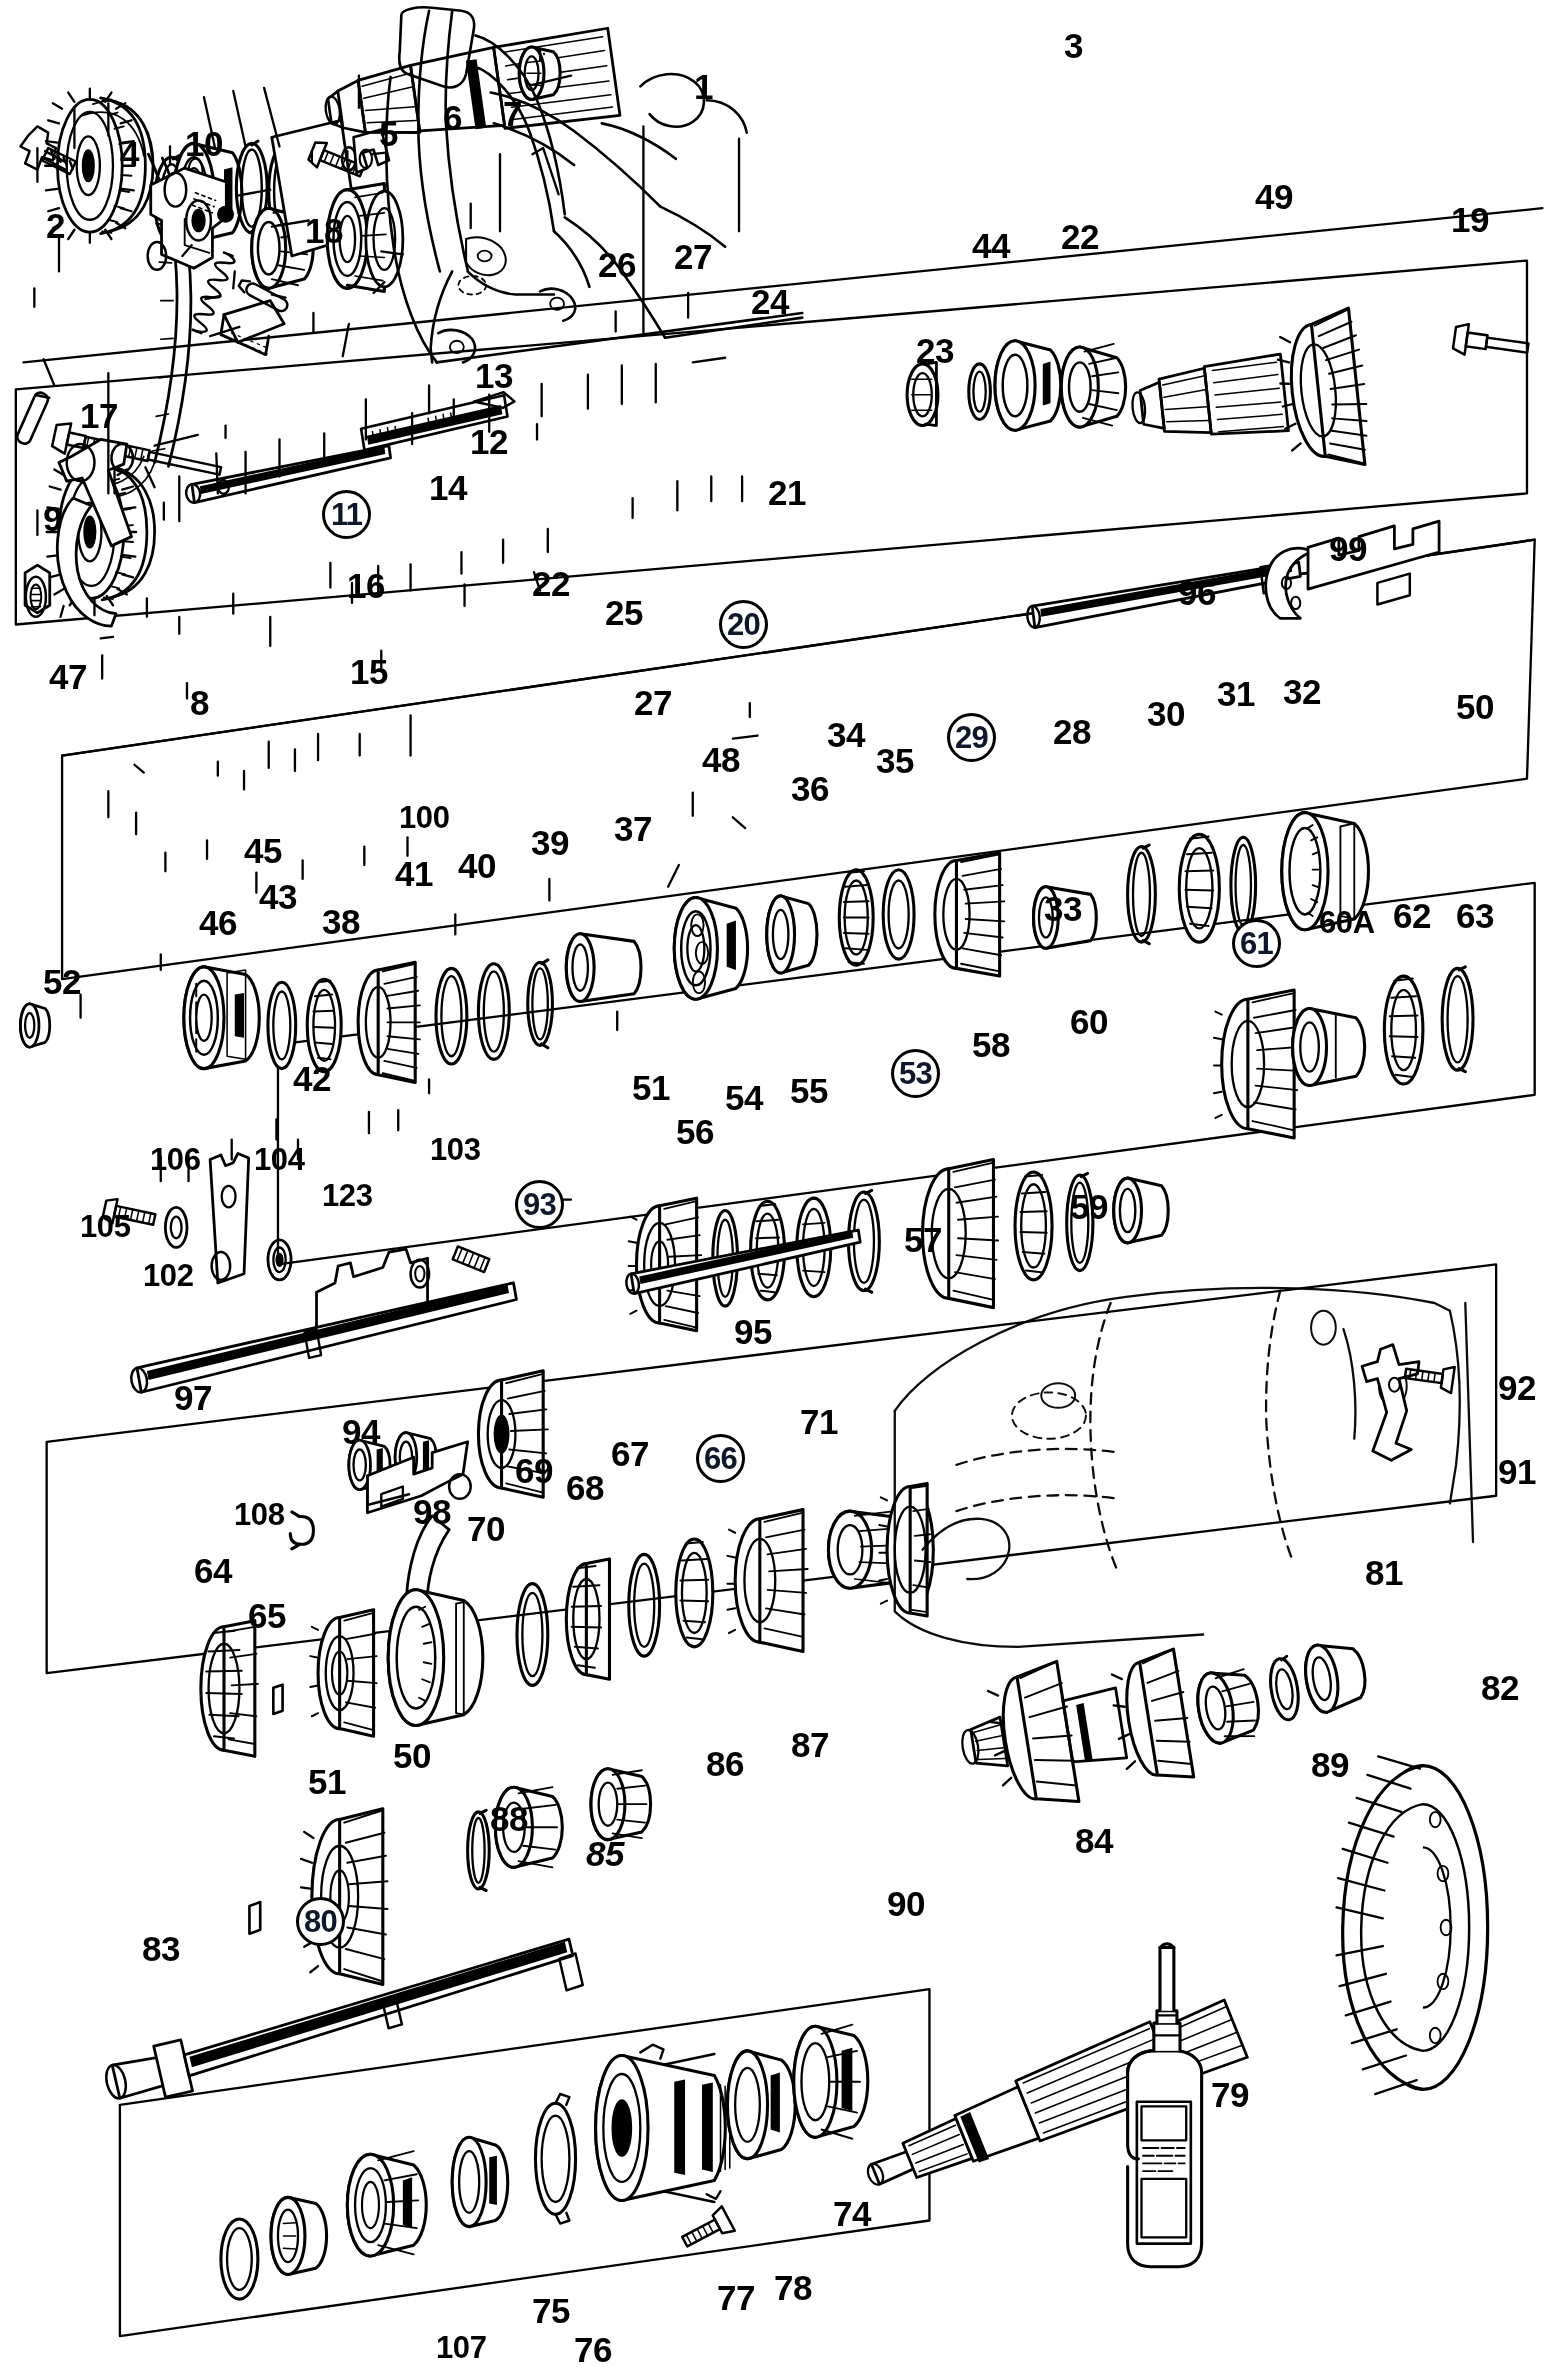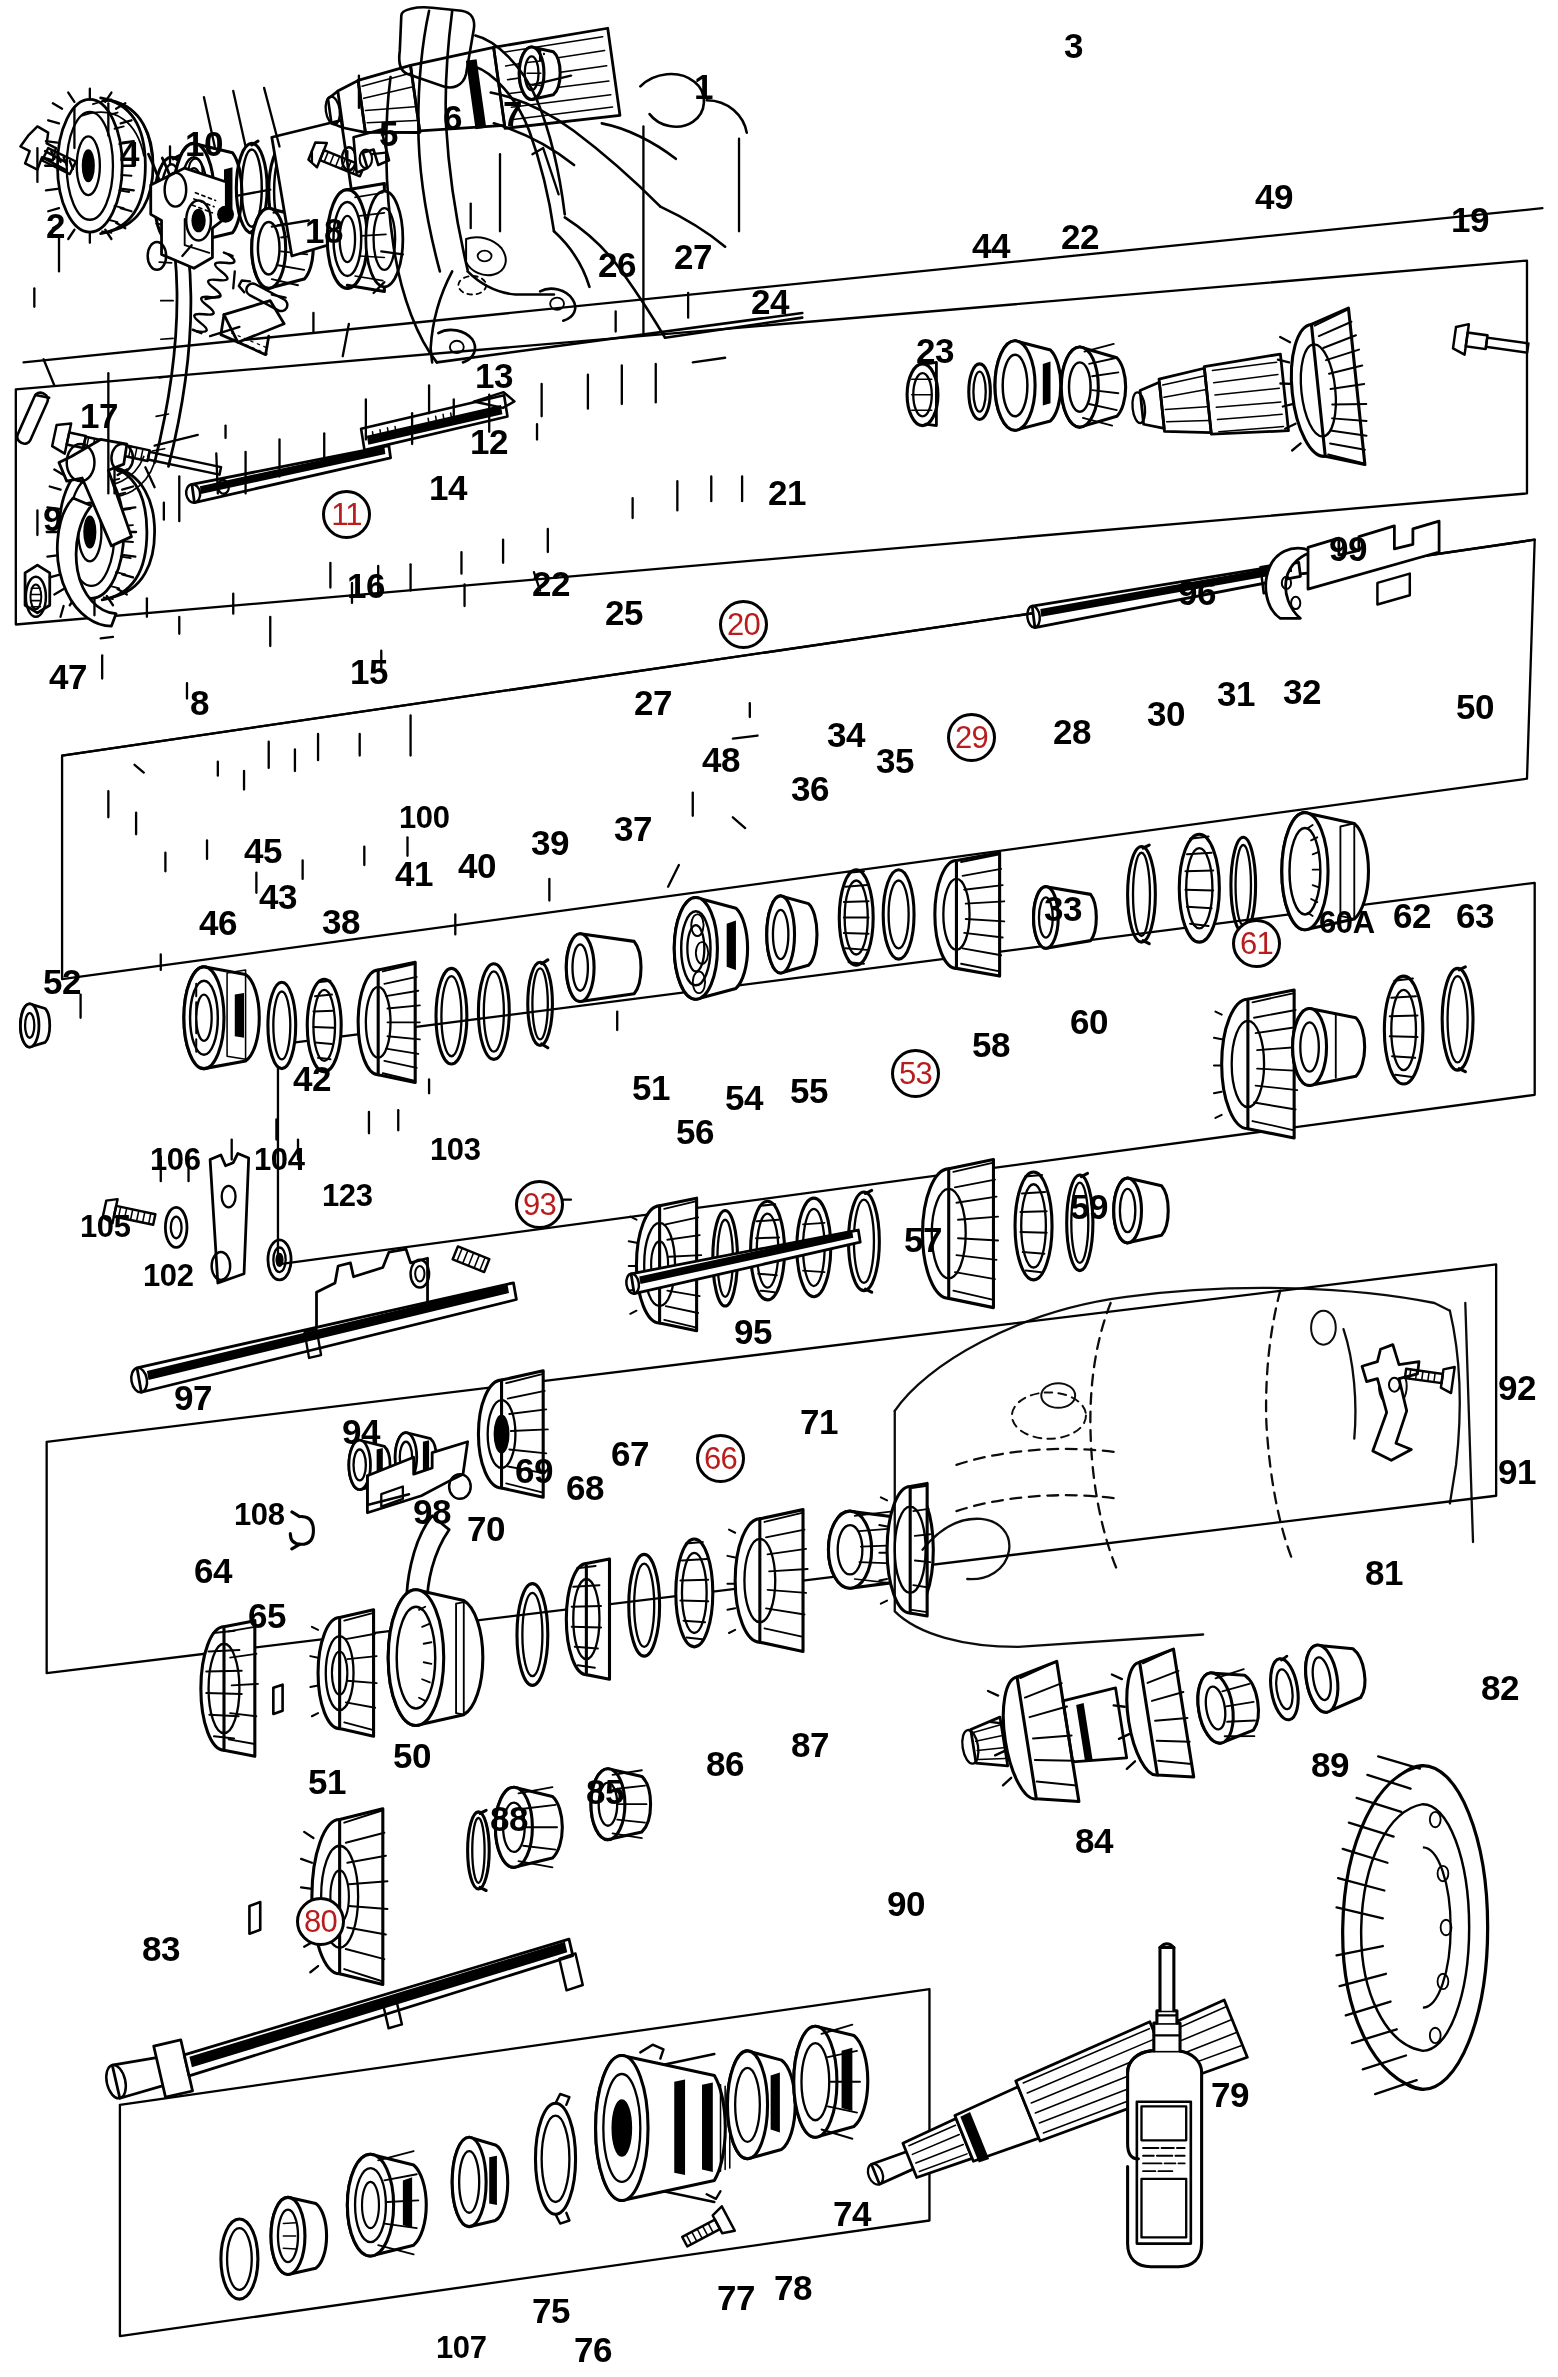--- a/index.html
+++ b/index.html
@@ -24,21 +24,21 @@
   .lbl.n{font-size:35px;}
   .lbl.big{font-size:31px;}
   
   .ring{
     position:absolute;
     border:3.9px solid #000;
     border-radius:50%;
     width:49px;height:49px;
     display:flex;align-items:center;justify-content:center;
     font-family:"Liberation Sans", sans-serif;
-    font-weight:400;font-size:31px;color:#b91c1c;
+    font-weight:700;font-size:31px;color:#0f172a;
     background:#fff;
     box-sizing:border-box;
     letter-spacing:-0.8px;
   }
   #diagcode{
     position:absolute;
     font-family:"Liberation Sans", sans-serif;
     font-weight:700;
     font-size:37px;
     color:#000;
@@ -1268,21 +1268,21 @@
       <div class="lbl n big" style="left: 234px; top: 1499px;">108</div>
       <div class="lbl n" style="left: 194px; top: 1553px;">64</div>
       <div class="lbl n" style="left: 248px; top: 1598px;">65</div>
       <div class="lbl n" style="left: 308px; top: 1764px;">51</div>
       <div class="lbl n" style="left: 393px; top: 1738px;">50</div>
       <div class="lbl n" style="left: 1365px; top: 1555px;">81</div>
       <div class="lbl n" style="left: 1481px; top: 1670px;">82</div>
       <div class="lbl n" style="left: 1311px; top: 1747px;">89</div>
       <div class="lbl n" style="left: 1075px; top: 1823px;">84</div>
       <div class="lbl n" style="left: 490px; top: 1801px;">88</div>
-      <div class="lbl n" style="left: 586px; top: 1774px;">85</div>
+      <div class="lbl n" style="left: 586px; top: 1836px; font-style: italic;">85</div>
       <div class="lbl n" style="left: 706px; top: 1746px;">86</div>
       <div class="lbl n" style="left: 791px; top: 1727px;">87</div>
       <div class="lbl n" style="left: 887px; top: 1886px;">90</div>
       <div class="ring" style="left: 296px; top: 1897px;">80</div>
       <div class="lbl n" style="left: 142px; top: 1931px;">83</div>
       <div class="lbl n" style="left: 1211px; top: 2077px;">79</div>
       <div class="lbl n" style="left: 833px; top: 2196px;">74</div>
       <div class="lbl n" style="left: 774px; top: 2270px;">78</div>
       <div class="lbl n" style="left: 717px; top: 2280px;">77</div>
       <div class="lbl n" style="left: 574px; top: 2332px;">76</div>

